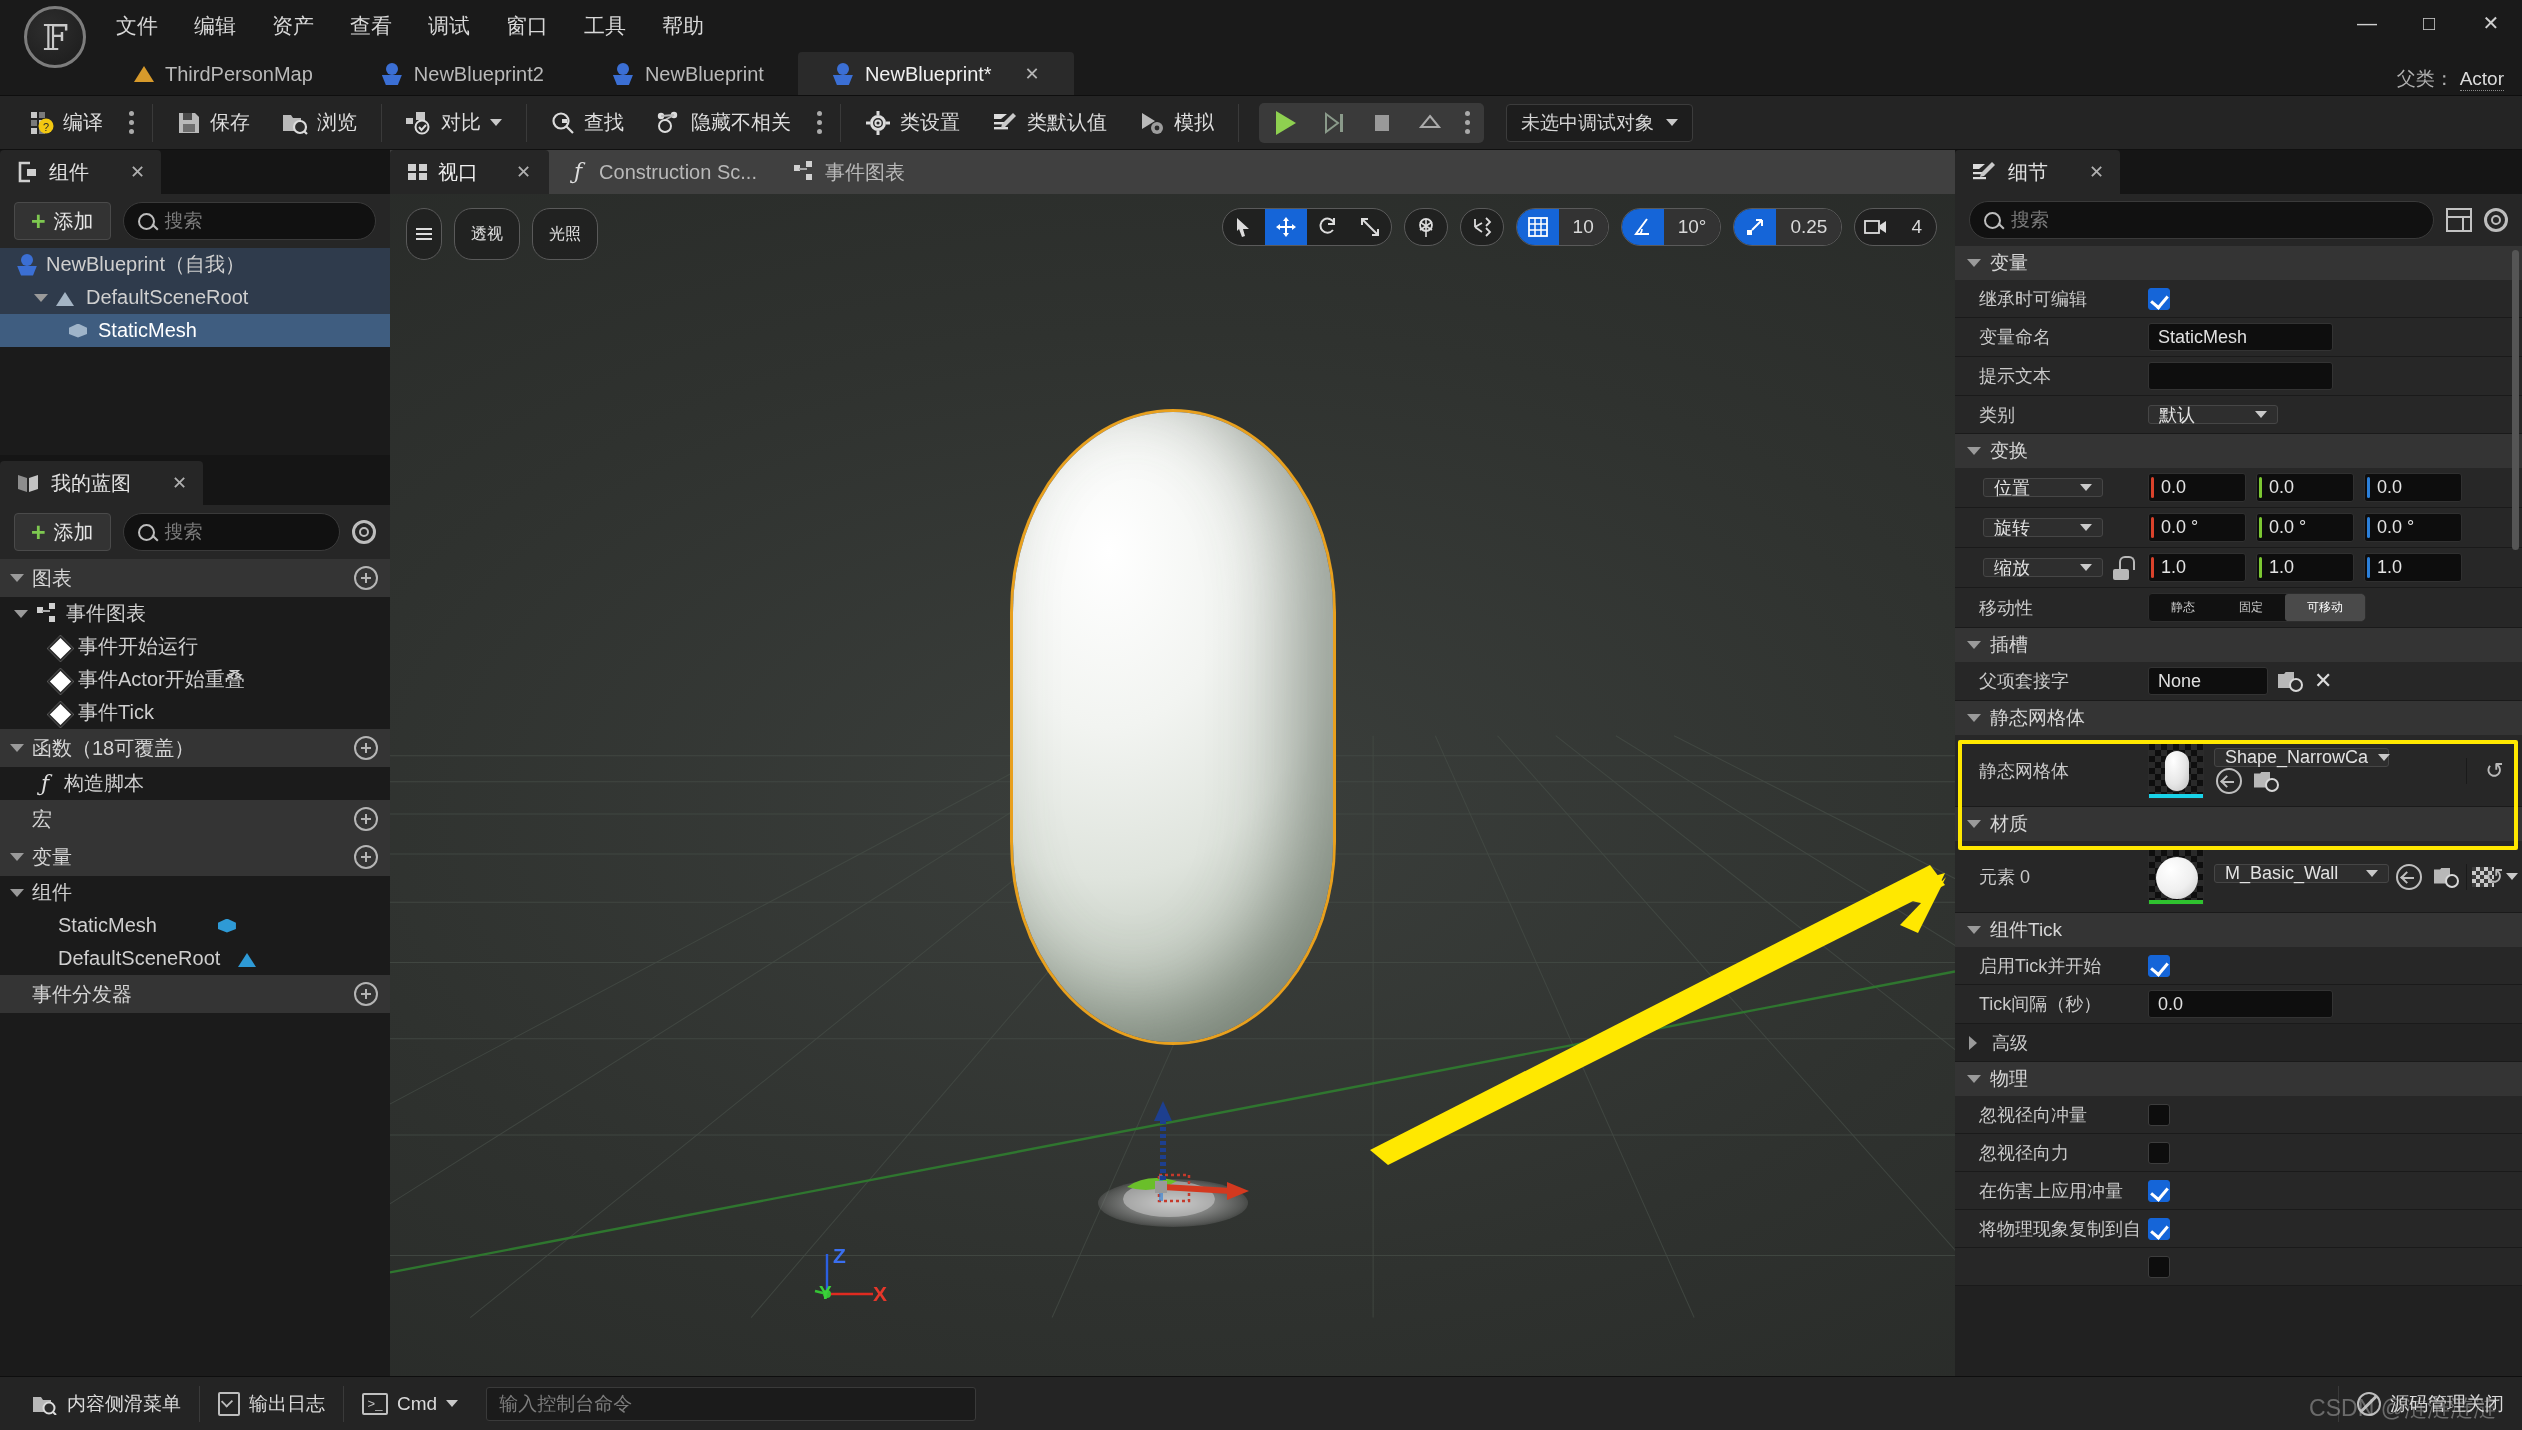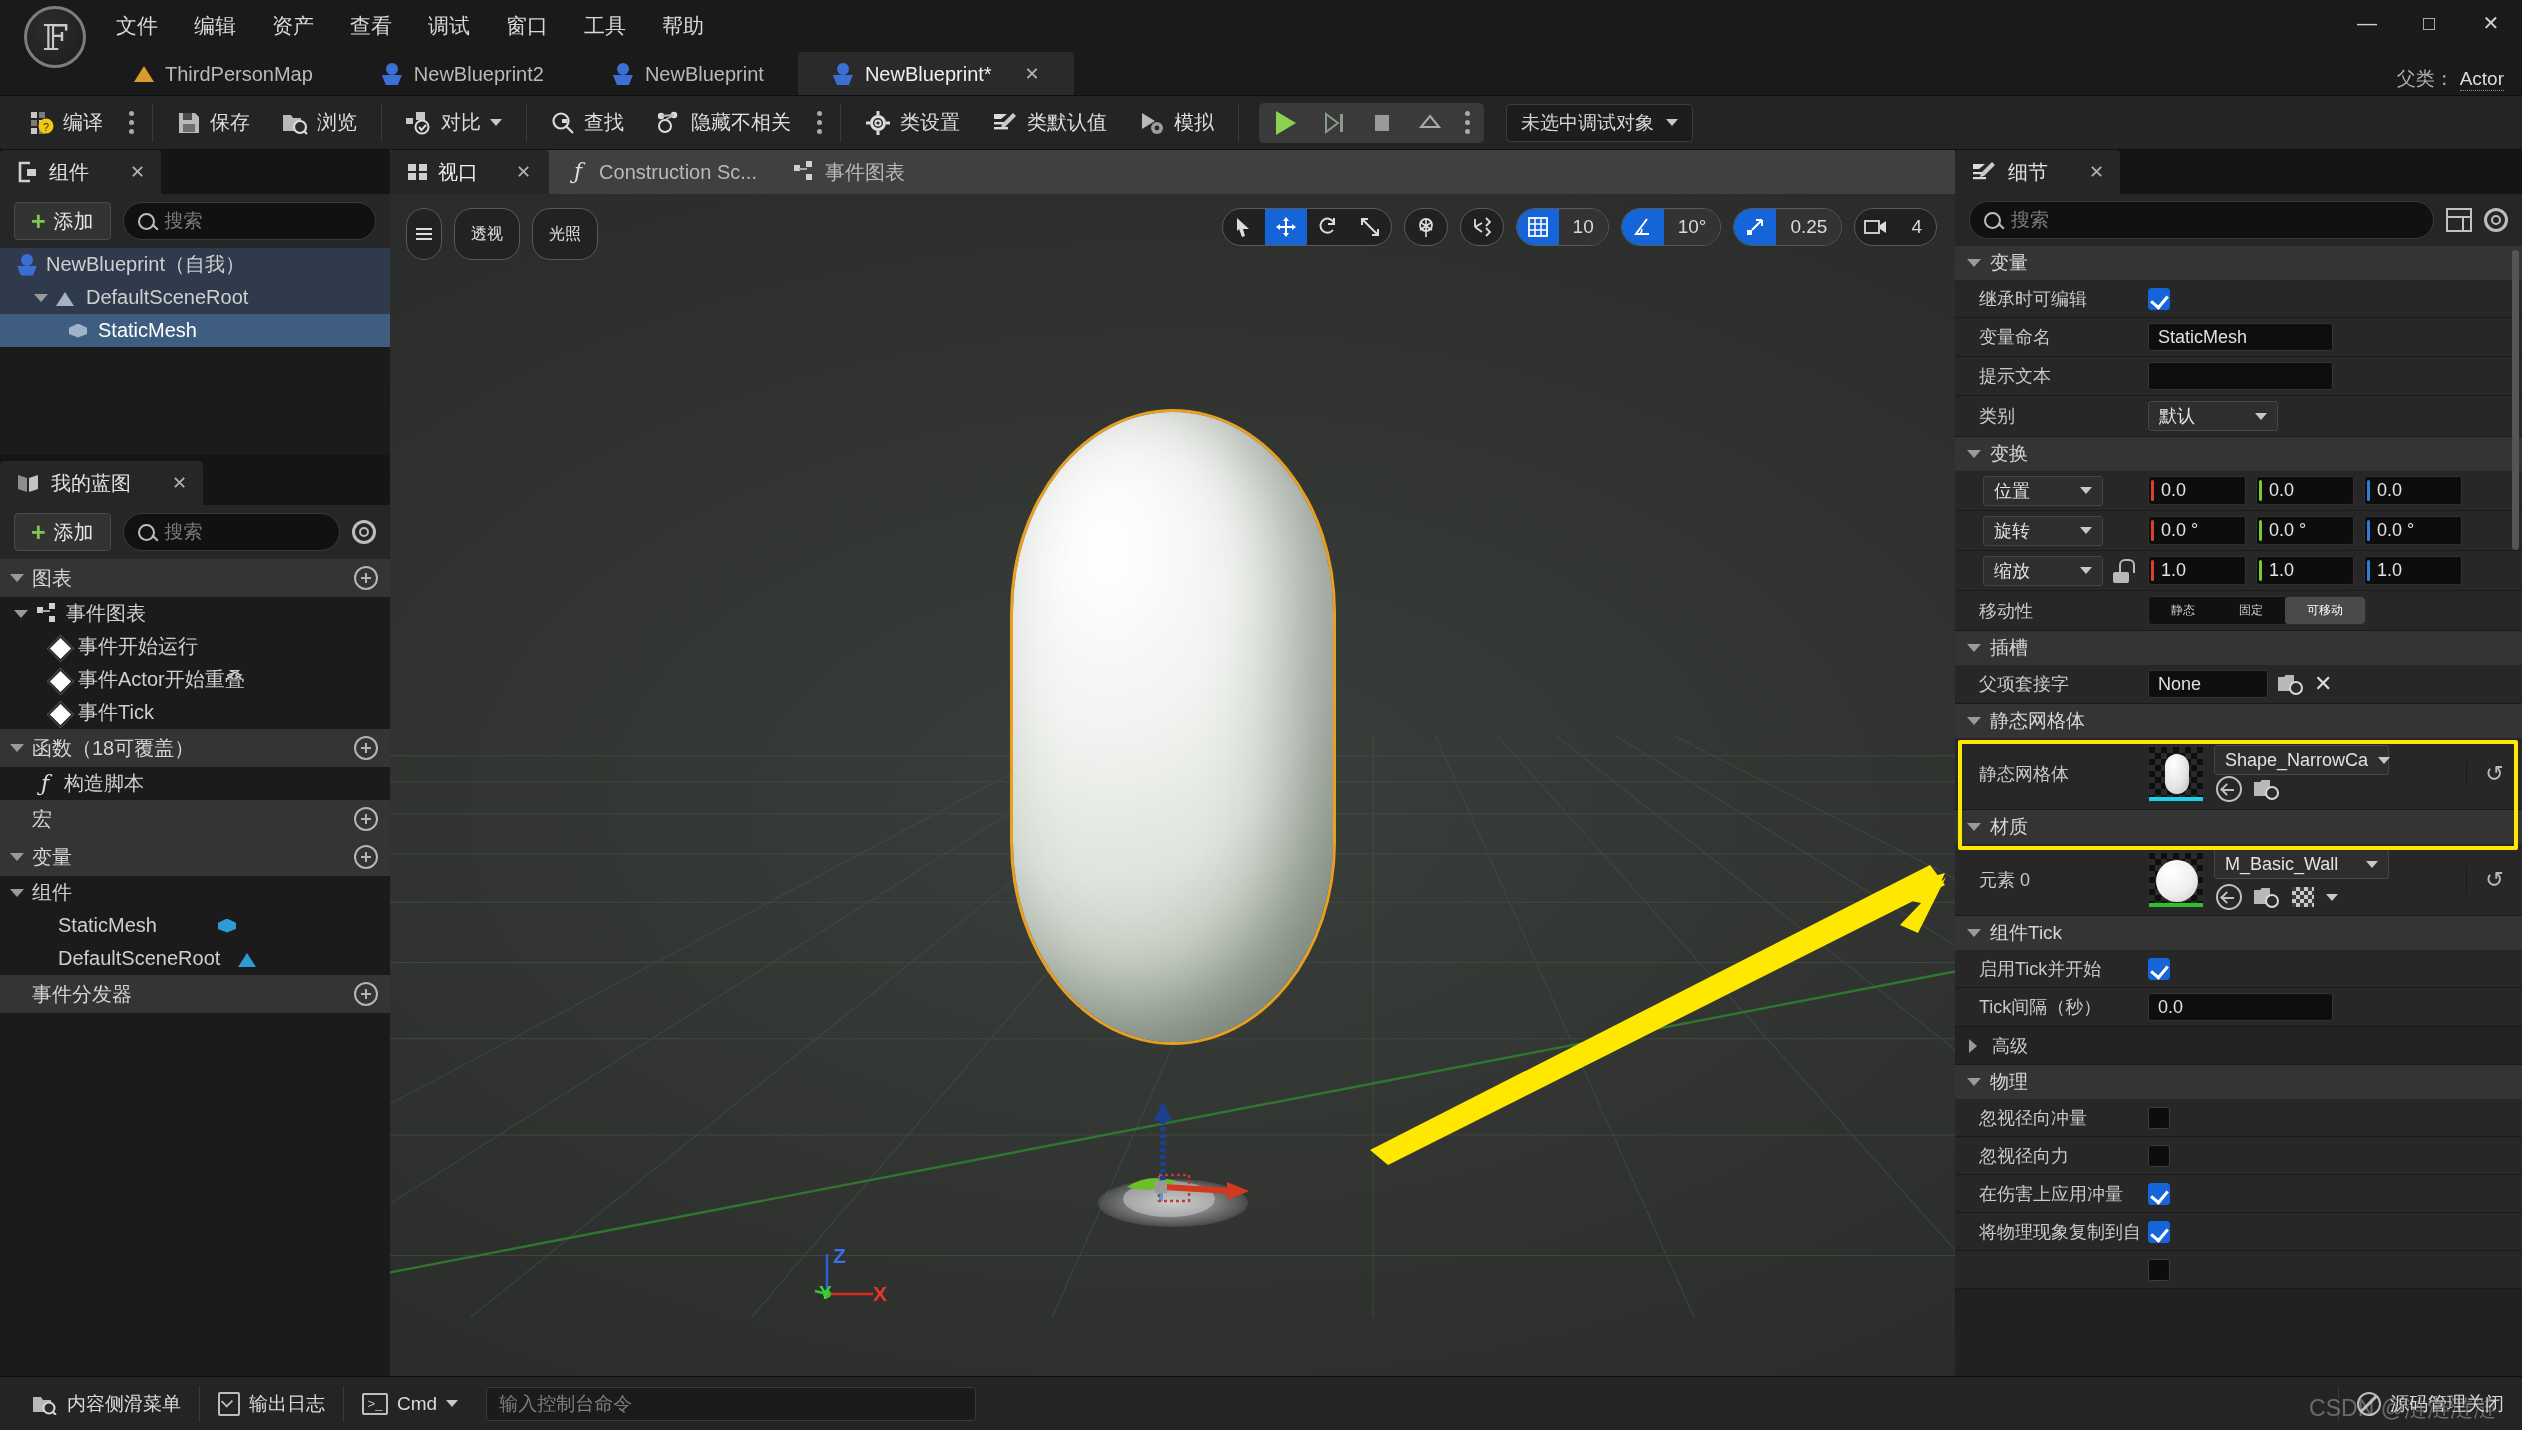--- a/index.html
+++ b/index.html
@@ -225,21 +225,21 @@
   .grp-hdr .caret{border-top-color:#9a9a9a;}
   .prow { display:flex; align-items:center; min-height:38px; border-bottom:1px solid #1a1a1a; background:#272727; }
   .plabel { width:185px; flex:0 0 185px; padding-left:24px; font-size:18px; color:#c9c9c9; white-space:nowrap; overflow:hidden; }
   .pval { flex:1 1 auto; display:flex; align-items:center; gap:10px; padding: 5px 0 5px 8px; min-width:0;}
   .pend { width:56px; flex:0 0 56px; display:flex; align-items:center; justify-content:center; border-left:1px solid #1a1a1a;}
   .cb { width:22px;height:22px;border-radius:3px;background:#0d0d0d;border:1px solid #3d3d3d; position:relative; flex:0 0 22px;}
   .cb.on { background:#1565d8; border-color:#1565d8;}
   .cb.on::after{content:'';position:absolute;left:5px;top:3px;width:8px;height:13px;border-right:3px solid #fff;border-bottom:3px solid #fff;transform:rotate(40deg);}
   .tin { height:28px; background:#0e0e0e; border:1px solid #333; border-radius:3px; display:flex;align-items:center;padding:0 9px;font-size:18px;color:#e0e0e0;}
   .tin.w185{width:185px;} .tin.w120{width:120px;}
-  .ddown { height:30px;background:#2e2e2e;border:1px solid #464646;border-radius:3px;display:flex;align-items:center;justify-content:space-between;padding:0 10px;font-size:18px;color:#e2e2e2;gap:10px;}
+  .ddown { height:19px;background:#2e2e2e;border:1px solid #464646;border-radius:3px;display:flex;align-items:center;justify-content:space-between;padding:0 10px;font-size:18px;color:#e2e2e2;gap:10px;}
   .numf { height:29px;background:#0d0d0d;border:1px solid #303030;border-radius:3px;display:flex;align-items:center;font-size:18px;color:#e4e4e4;width:98px;position:relative;padding-left:12px;}
   .numf .bar{position:absolute;left:2px;top:3px;bottom:3px;width:3px;border-radius:2px;}
   .bar.x{background:#d9422b;} .bar.y{background:#7cc832;} .bar.z{background:#2b7fd9;}
   .mobil { display:flex; background:#111; border:1px solid #2d2d2d; border-radius:4px; overflow:hidden;}
   .mobil span{padding:5px 22px;font-size:12px;color:#ccc;}
   .mobil span.sel{background:#4a4a4a;color:#fff;border-radius:3px;}
   .thumb {
     width:56px;height:56px;flex:0 0 56px;position:relative;border:1px solid #2b2b2b;
     background-image:
       linear-gradient(45deg,#2a2a2a 25%,transparent 25%,transparent 75%,#2a2a2a 75%),
@@ -969,21 +969,21 @@
           <span class="caret"></span>
           <span>材质</span>
         </div>
         <div class="prow" style="min-height:72px;">
           <div class="plabel">元素 0</div>
           <div class="pval" style="align-items:center;">
             <span class="thumb">
               <i class="sph"></i>
               <i class="ubar green"></i>
             </span>
-            <span style="display:flex;flex-direction:column;gap:5px;">
+            <span style="display:flex;gap:5px;">
               <span class="ddown" style="width:175px;">
                 <span>M_Basic_Wall</span>
                 <span class="chev"></span>
               </span>
               <span style="display:flex;align-items:center;gap:12px;padding-left:2px;">
                 <span class="rnd"></span>
                 <span class="browseico"></span>
                 <span class="checkerico"></span>
                 <span class="chev"></span>
               </span>

